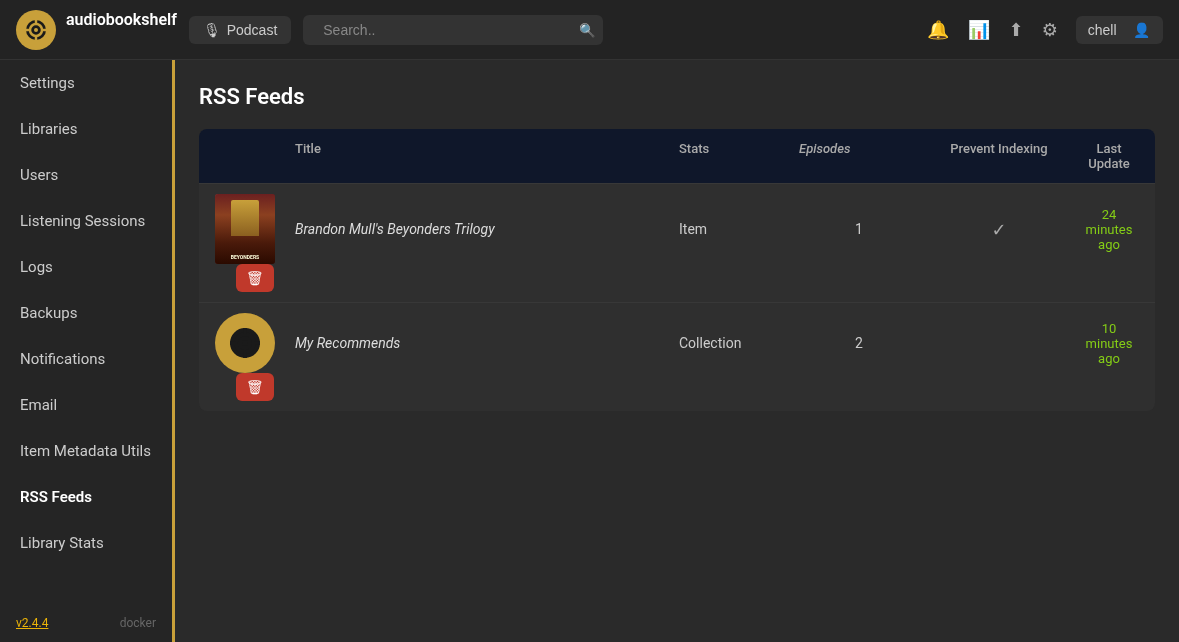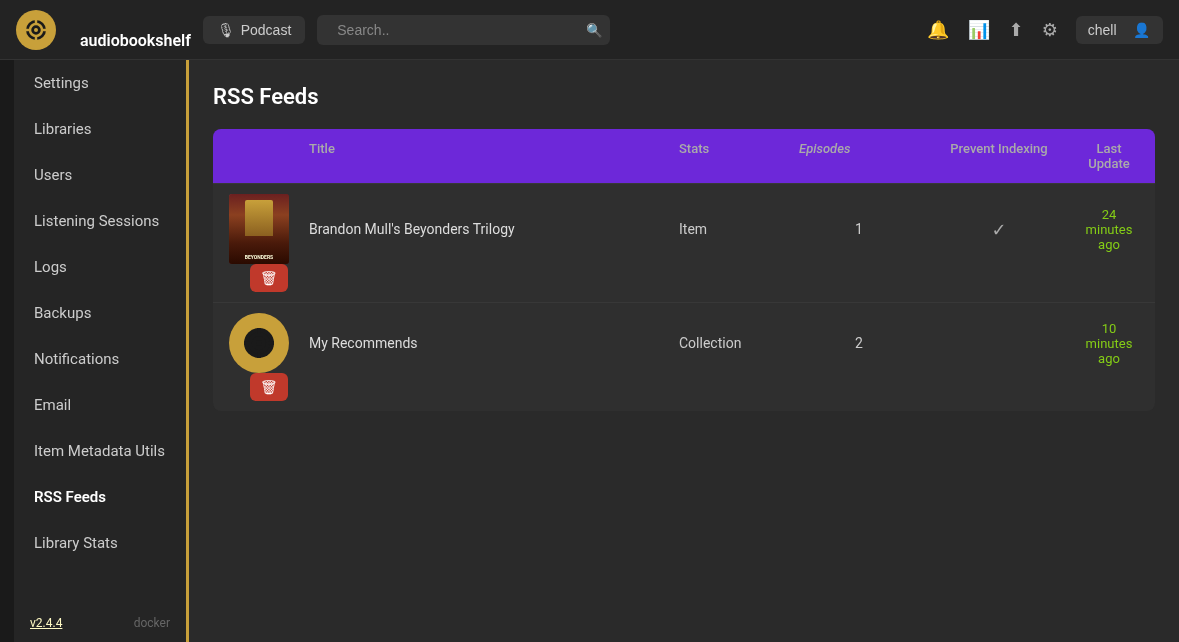--- a/index.html
+++ b/index.html
@@ -20,22 +20,22 @@
       height: 60px;
       display: flex;
       align-items: center;
       padding: 0 16px;
       gap: 12px;
       flex-shrink: 0;
       border-bottom: 1px solid #333;
     }
     .logo-area {
       display: flex;
-      align-items: flex-end;
-      gap: 24px;
+      align-items: flex-start;
+      gap: 10px;
       min-width: 160px;
     }
     .logo-circle {
       width: 40px;
       height: 40px;
       border-radius: 50%;
       background: #c8a03a;
       display: flex;
       align-items: center;
       justify-content: center;
@@ -116,21 +116,20 @@
       color: #ccc;
       cursor: pointer;
       font-size: 14px;
     }
 
     
     .body-layout {
       display: flex;
       flex: 1;
       overflow: hidden;
-      margin-left: 14px;
     }
 
     
     .sidebar {
       width: 175px;
       background: #252525;
       flex-shrink: 0;
       display: flex;
       flex-direction: column;
       overflow-y: auto;
@@ -148,21 +147,21 @@
       font-weight: 600;
     }
     .sidebar-footer {
       margin-top: auto;
       padding: 12px 16px;
       display: flex;
       justify-content: space-between;
       font-size: 12px;
       color: #666;
     }
-    .sidebar-footer a { color: #fef9c3; text-decoration: underline; }
+    .sidebar-footer a { color: #eab308; text-decoration: underline; }
 
     
     .main-content {
       flex: 1;
       background: #2a2a2a;
       overflow-y: auto;
       padding: 24px;
     }
     .page-title {
       font-size: 22px;
@@ -174,21 +173,21 @@
     
     .rss-table {
       background: #2f2f2f;
       border-radius: 8px;
       overflow: hidden;
       width: 100%;
     }
     .table-header {
       display: grid;
       grid-template-columns: 80px 1fr 120px 120px 160px 60px;
-      background: #6d28d9;
+      background: #0f172a;
       padding: 12px 16px;
       font-size: 13px;
       color: #aaa;
       font-weight: 500;
     }
     .table-header .col-episodes { text-align: left; font-style: italic; }
     .table-header .col-prevent { text-align: center; }
     .table-header .col-last-update { text-align: center; }
     .table-row {
       display: grid;
@@ -204,21 +203,21 @@
       background: #c8a03a;
       display: flex;
       align-items: center;
       justify-content: center;
     }
     .thumb-placeholder svg {
       width: 36px;
       height: 36px;
       fill: #1a1a1a;
     }
-    .col-name { font-size: 14px; color: #ddd; }
+    .col-name { font-size: 14px; color: #ddd; font-style: italic; }
     .col-type { font-size: 14px; color: #ccc; }
     .col-episodes-val { text-align: center; font-size: 14px; color: #ccc; }
     .col-prevent-val { text-align: center; font-size: 18px; color: #aaa; }
     .col-lastupdate-val { text-align: center; font-size: 13px; color: #84cc16; }
     .col-action { text-align: center; }
     .delete-btn {
       background: #c0392b;
       border: none;
       border-radius: 6px;
       padding: 6px 10px;

